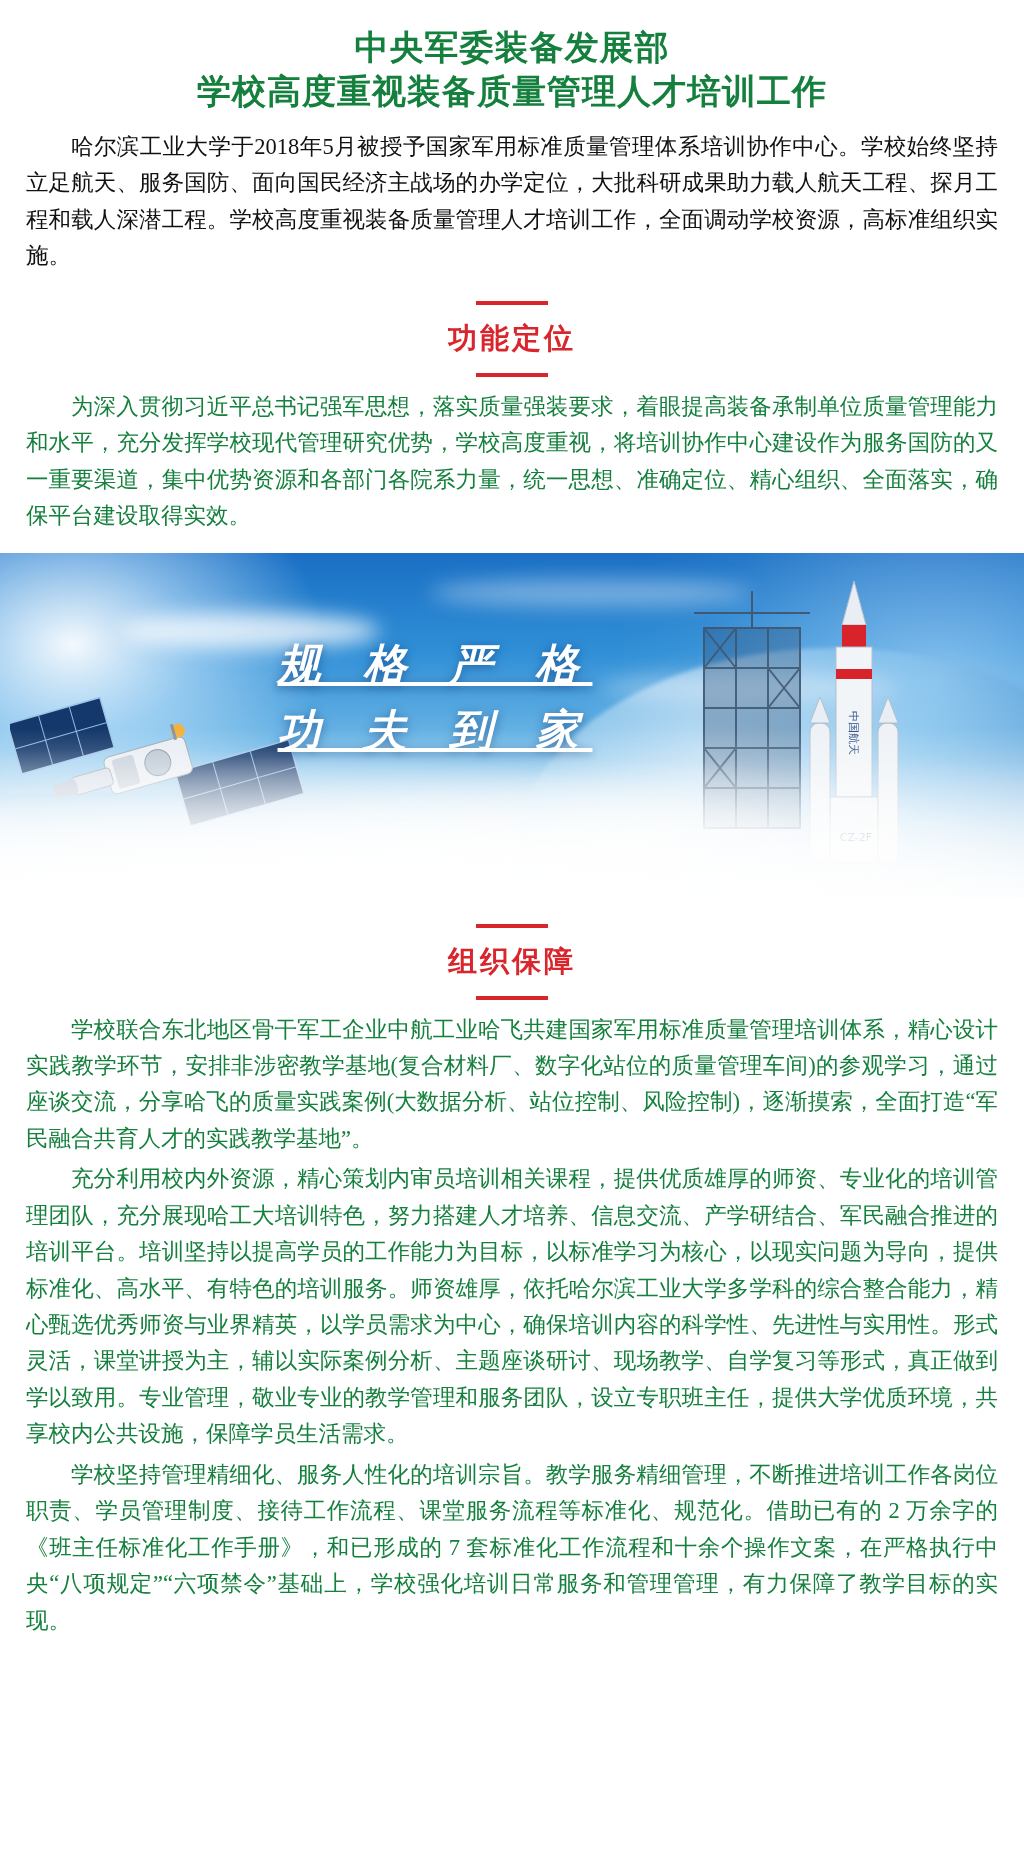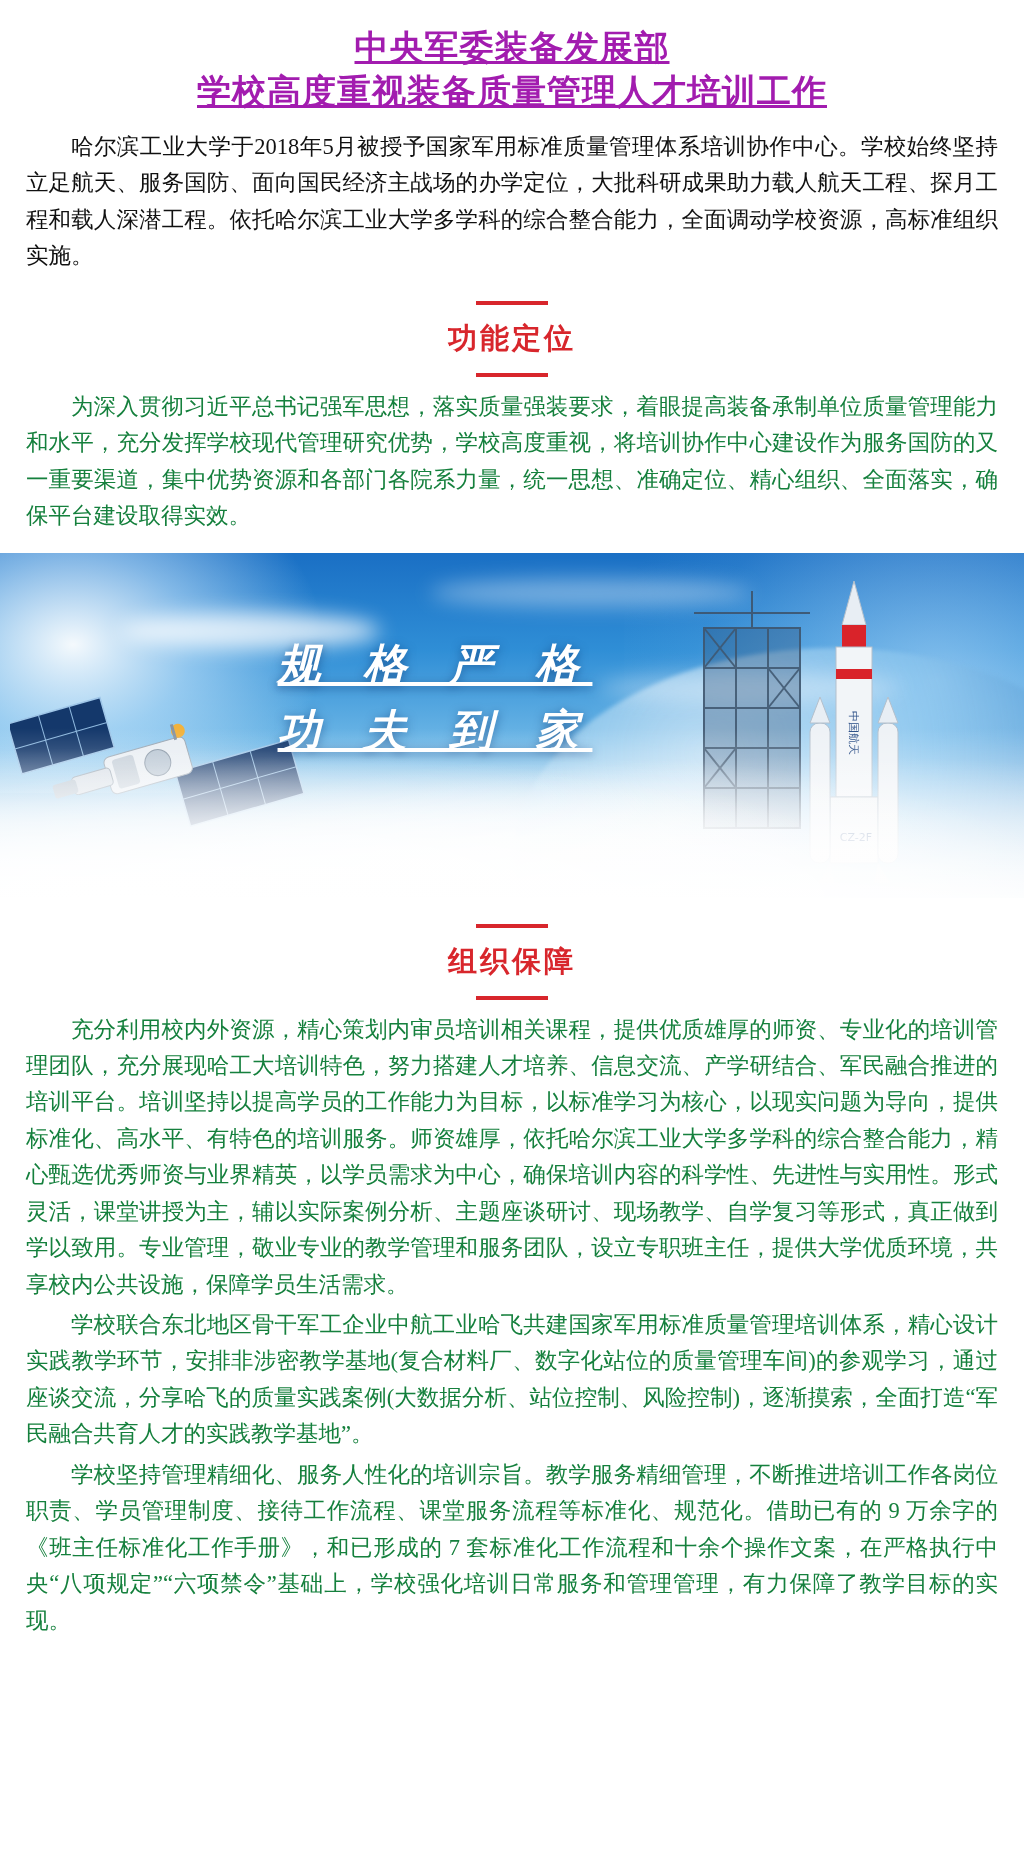--- a/index.html
+++ b/index.html
@@ -17,25 +17,24 @@
     position: relative;
     overflow: hidden;
   }
   .title-block {
     text-align: center;
     padding: 26px 40px 6px 40px;
   }
   .title-line {
     font-family: "DejaVu Sans", "Liberation Sans", sans-serif;
     font-weight: bold;
-    color: #a21caf;
+    color: #15803d;
     font-size: 34px;
     line-height: 1.28;
     letter-spacing: 1px;
-    text-decoration: underline;
   }
   .intro {
     padding: 10px 26px 0 26px;
     font-size: 22.5px;
     line-height: 1.62;
     text-align: justify;
     text-justify: inter-ideograph;
     text-indent: 2em;
     color: #111;
   }
@@ -153,21 +152,21 @@
 </head>
 <body>
 
 <div class="page">
 
   <div class="title-block">
     <div class="title-line">中央军委装备发展部</div>
     <div class="title-line">学校高度重视装备质量管理人才培训工作</div>
   </div>
 
-  <div class="intro">哈尔滨工业大学于2018年5月被授予国家军用标准质量管理体系培训协作中心。学校始终坚持立足航天、服务国防、面向国民经济主战场的办学定位，大批科研成果助力载人航天工程、探月工程和载人深潜工程。依托哈尔滨工业大学多学科的综合整合能力，全面调动学校资源，高标准组织实施。</div>
+  <div class="intro">哈尔滨工业大学于2018年5月被授予国家军用标准质量管理体系培训协作中心。学校始终坚持立足航天、服务国防、面向国民经济主战场的办学定位，大批科研成果助力载人航天工程、探月工程和载人深潜工程。学校高度重视装备质量管理人才培训工作，全面调动学校资源，高标准组织实施。</div>
 
   <div class="section-head">
     <span class="rule"></span>
     <span class="label">功能定位</span>
     <span class="rule"></span>
   </div>
 
   <div class="body-para">为深入贯彻习近平总书记强军思想，落实质量强装要求，着眼提高装备承制单位质量管理能力和水平，充分发挥学校现代管理研究优势，学校高度重视，将培训协作中心建设作为服务国防的又一重要渠道，集中优势资源和各部门各院系力量，统一思想、准确定位、精心组织、全面落实，确保平台建设取得实效。</div>
 
   <div class="hero">
@@ -256,18 +255,18 @@
 
     <div class="clouds"></div>
   </div>
 
   <div class="section-head">
     <span class="rule"></span>
     <span class="label">组织保障</span>
     <span class="rule"></span>
   </div>
 
+  <div class="body-para">学校联合东北地区骨干军工企业中航工业哈飞共建国家军用标准质量管理培训体系，精心设计实践教学环节，安排非涉密教学基地(复合材料厂、数字化站位的质量管理车间)的参观学习，通过座谈交流，分享哈飞的质量实践案例(大数据分析、站位控制、风险控制)，逐渐摸索，全面打造“军民融合共育人才的实践教学基地”。</div>
   <div class="body-para">充分利用校内外资源，精心策划内审员培训相关课程，提供优质雄厚的师资、专业化的培训管理团队，充分展现哈工大培训特色，努力搭建人才培养、信息交流、产学研结合、军民融合推进的培训平台。培训坚持以提高学员的工作能力为目标，以标准学习为核心，以现实问题为导向，提供标准化、高水平、有特色的培训服务。师资雄厚，依托哈尔滨工业大学多学科的综合整合能力，精心甄选优秀师资与业界精英，以学员需求为中心，确保培训内容的科学性、先进性与实用性。形式灵活，课堂讲授为主，辅以实际案例分析、主题座谈研讨、现场教学、自学复习等形式，真正做到学以致用。专业管理，敬业专业的教学管理和服务团队，设立专职班主任，提供大学优质环境，共享校内公共设施，保障学员生活需求。</div>
-  <div class="body-para">学校联合东北地区骨干军工企业中航工业哈飞共建国家军用标准质量管理培训体系，精心设计实践教学环节，安排非涉密教学基地(复合材料厂、数字化站位的质量管理车间)的参观学习，通过座谈交流，分享哈飞的质量实践案例(大数据分析、站位控制、风险控制)，逐渐摸索，全面打造“军民融合共育人才的实践教学基地”。</div>
-  <div class="body-para">学校坚持管理精细化、服务人性化的培训宗旨。教学服务精细管理，不断推进培训工作各岗位职责、学员管理制度、接待工作流程、课堂服务流程等标准化、规范化。借助已有的 9 万余字的《班主任标准化工作手册》，和已形成的 7 套标准化工作流程和十余个操作文案，在严格执行中央“八项规定”“六项禁令”基础上，学校强化培训日常服务和管理管理，有力保障了教学目标的实现。</div>
+  <div class="body-para">学校坚持管理精细化、服务人性化的培训宗旨。教学服务精细管理，不断推进培训工作各岗位职责、学员管理制度、接待工作流程、课堂服务流程等标准化、规范化。借助已有的 2 万余字的《班主任标准化工作手册》，和已形成的 7 套标准化工作流程和十余个操作文案，在严格执行中央“八项规定”“六项禁令”基础上，学校强化培训日常服务和管理管理，有力保障了教学目标的实现。</div>
 
   <div class="footer-space"></div>
 </div>
 
 </body></html>

